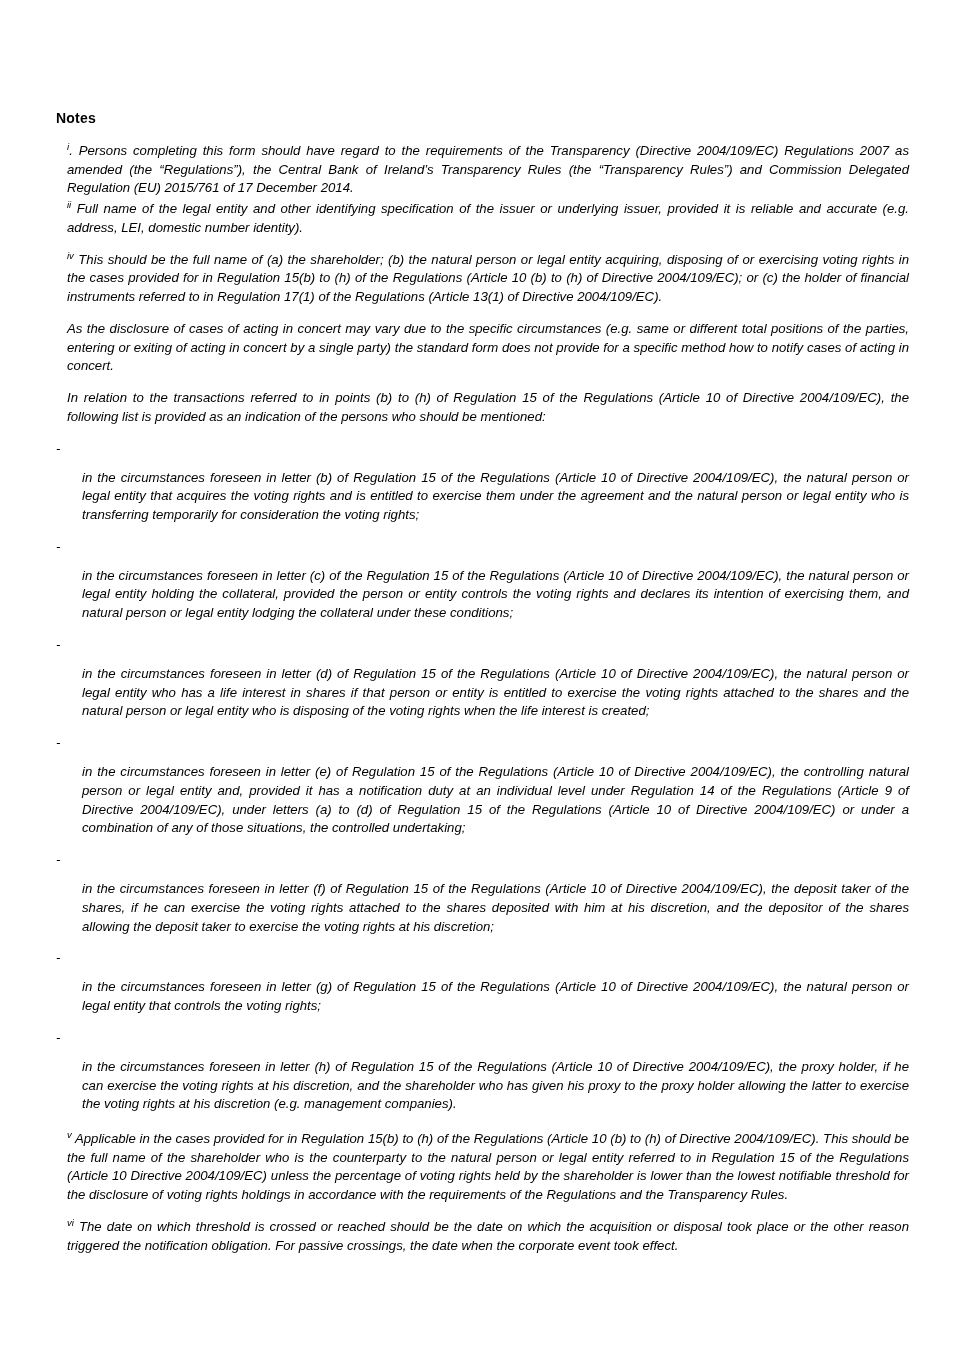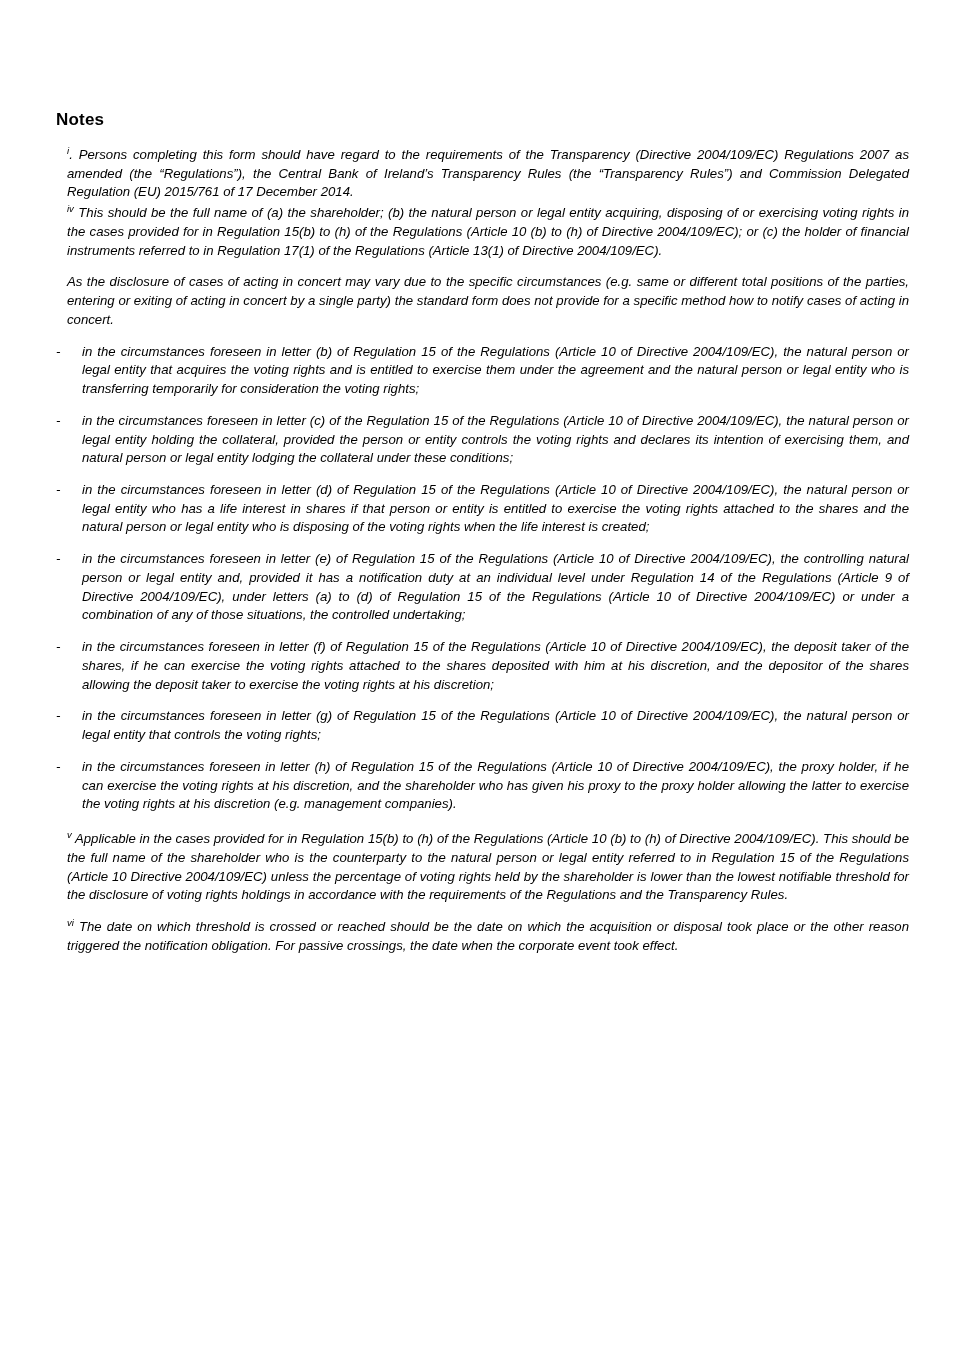--- a/index.html
+++ b/index.html
@@ -11,21 +11,21 @@
     width: 965px;
     height: 1365px;
     box-sizing: border-box;
     padding: 110px 56px 40px 56px;
     background: #ffffff;
     font-family: "Liberation Sans", sans-serif;
     color: #000000;
     position: relative;
   }
   .doc-title {
-    font-size: 17px;
+    font-size: 14px;
     font-weight: bold;
     margin: 0 0 16px 0;
     letter-spacing: 0.2px;
   }
   .note {
     font-size: 13.2px;
     font-style: italic;
     line-height: 1.42;
     text-align: justify;
     margin: 0 0 13px 11px;
@@ -49,38 +49,41 @@
     font-size: 13.2px;
     font-style: italic;
     line-height: 1.42;
   }
   .bullet-text {
     flex: 1 1 auto;
     font-size: 13.2px;
     font-style: italic;
     line-height: 1.42;
     text-align: justify;
+    margin-top: 29px;
   }
   .spacer-sm { height: 3px; }
 </style>
 </head>
 <body>
 
 <div class="page">
 
   <h1 class="doc-title">Notes</h1>
 
   <p class="note tight"><sup>i</sup><span>.</span><span> Persons completing this form should have regard to the requirements of the Transparency (Directive 2004/109/EC) Regulations 2007 as amended (the “Regulations”), the Central Bank of Ireland’s Transparency Rules (the “Transparency Rules”) and Commission Delegated Regulation (EU) 2015/761 of 17 December 2014.</span></p>
 
+  <p class="note"><sup>ii</sup><span> Full name of the legal entity and other identifying specification of the issuer or underlying issuer, provided it is reliable and accurate (e.g. address, LEI, domestic number identity).</span></p>
 
 
   <p class="note"><sup>iv</sup><span> This should be the full name of (a) the shareholder; (b) the natural person or legal entity acquiring, disposing of or exercising voting rights in the cases provided for in Regulation 15(b) to (h) of the Regulations (Article 10 (b) to (h) of Directive 2004/109/EC); or (c) the holder of financial instruments referred to in Regulation 17(1) of the Regulations (Article 13(1) of Directive 2004/109/EC).</span></p>
 
   <p class="note">As the disclosure of cases of acting in concert may vary due to the specific circumstances (e.g. same or different total positions of the parties, entering or exiting of acting in concert by a single party) the standard form does not provide for a specific method how to notify cases of acting in concert.</p>
 
+  <p class="note">In relation to the transactions referred to in points (b) to (h) of Regulation 15 of the Regulations (Article 10 of Directive 2004/109/EC), the following list is provided as an indication of the persons who should be mentioned:</p>
 
   <div class="bullet-row">
     <span class="bullet-dash">-</span>
     <span class="bullet-text">in the circumstances foreseen in letter (b) of Regulation 15 of the Regulations (Article 10 of Directive 2004/109/EC), the natural person or legal entity that acquires the voting rights and is entitled to exercise them under the agreement and the natural person or legal entity who is transferring temporarily for consideration the voting rights;</span>
   </div>
 
   <div class="bullet-row">
     <span class="bullet-dash">-</span>
     <span class="bullet-text">in the circumstances foreseen in letter (c) of the Regulation 15 of the Regulations (Article 10 of Directive 2004/109/EC), the natural person or legal entity holding the collateral, provided the person or entity controls the voting rights and declares its intention of exercising them, and natural person or legal entity lodging the collateral under these conditions;</span>
   </div>

